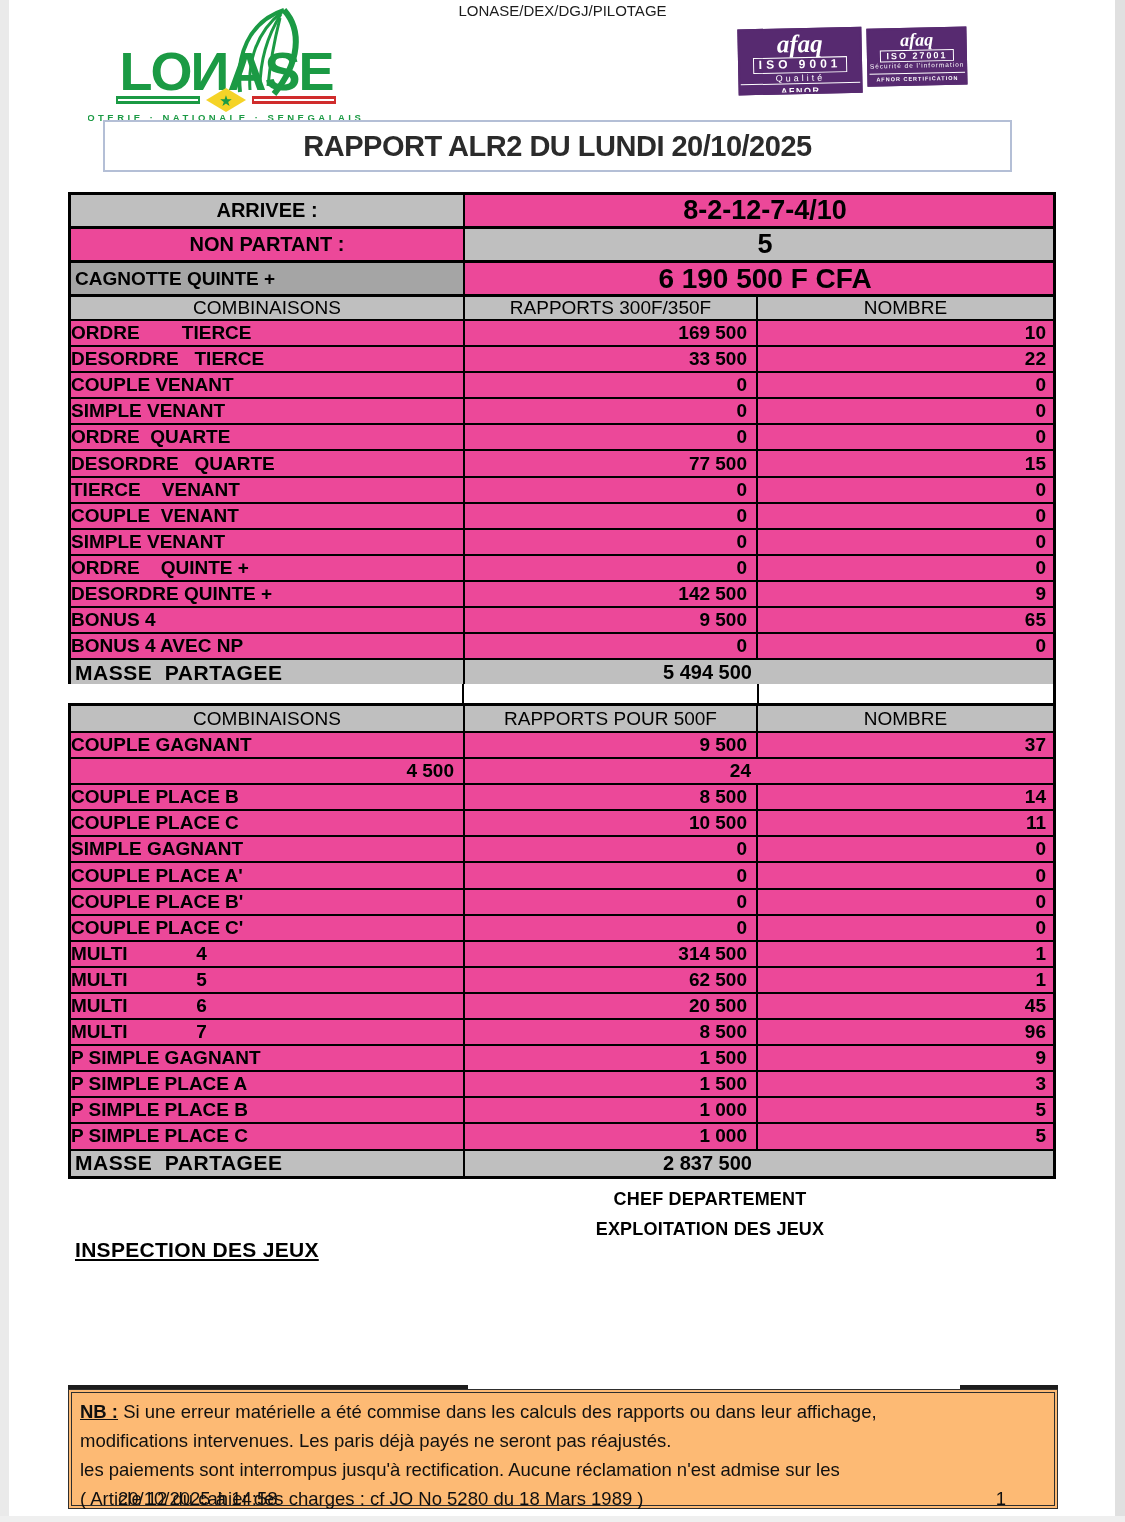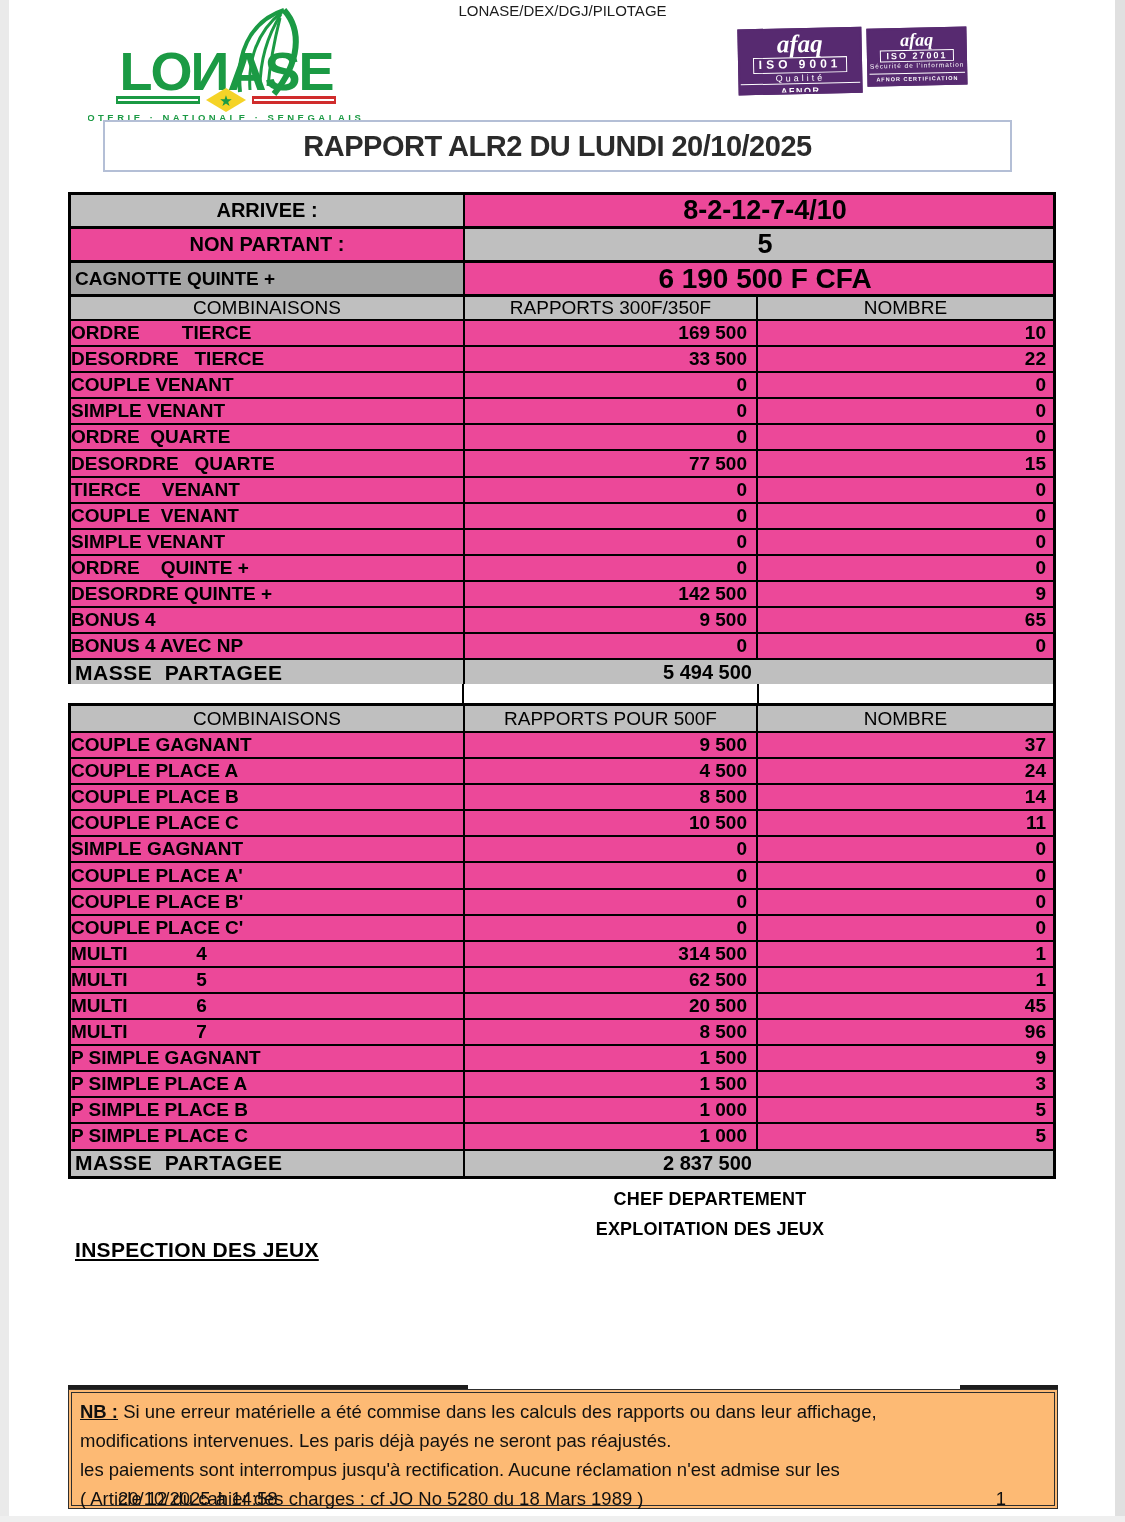--- a/index.html
+++ b/index.html
@@ -243,21 +243,20 @@
       <div class="hc hc2">RAPPORTS POUR 500F</div>
       <div class="hc hc3">NOMBRE</div>
     </div>
     <div id="table2-body">
         <div class="trow">
           <div class="c c1">COUPLE GAGNANT</div>
           <div class="c c2">9 500</div>
           <div class="c c3">37</div>
         </div>
         <div class="trow">
-          <div class="c c1">COUPLE PLACE A</div>
           <div class="c c2">4 500</div>
           <div class="c c3">24</div>
         </div>
         <div class="trow">
           <div class="c c1">COUPLE PLACE B</div>
           <div class="c c2">8 500</div>
           <div class="c c3">14</div>
         </div>
         <div class="trow">
           <div class="c c1">COUPLE PLACE C</div>

